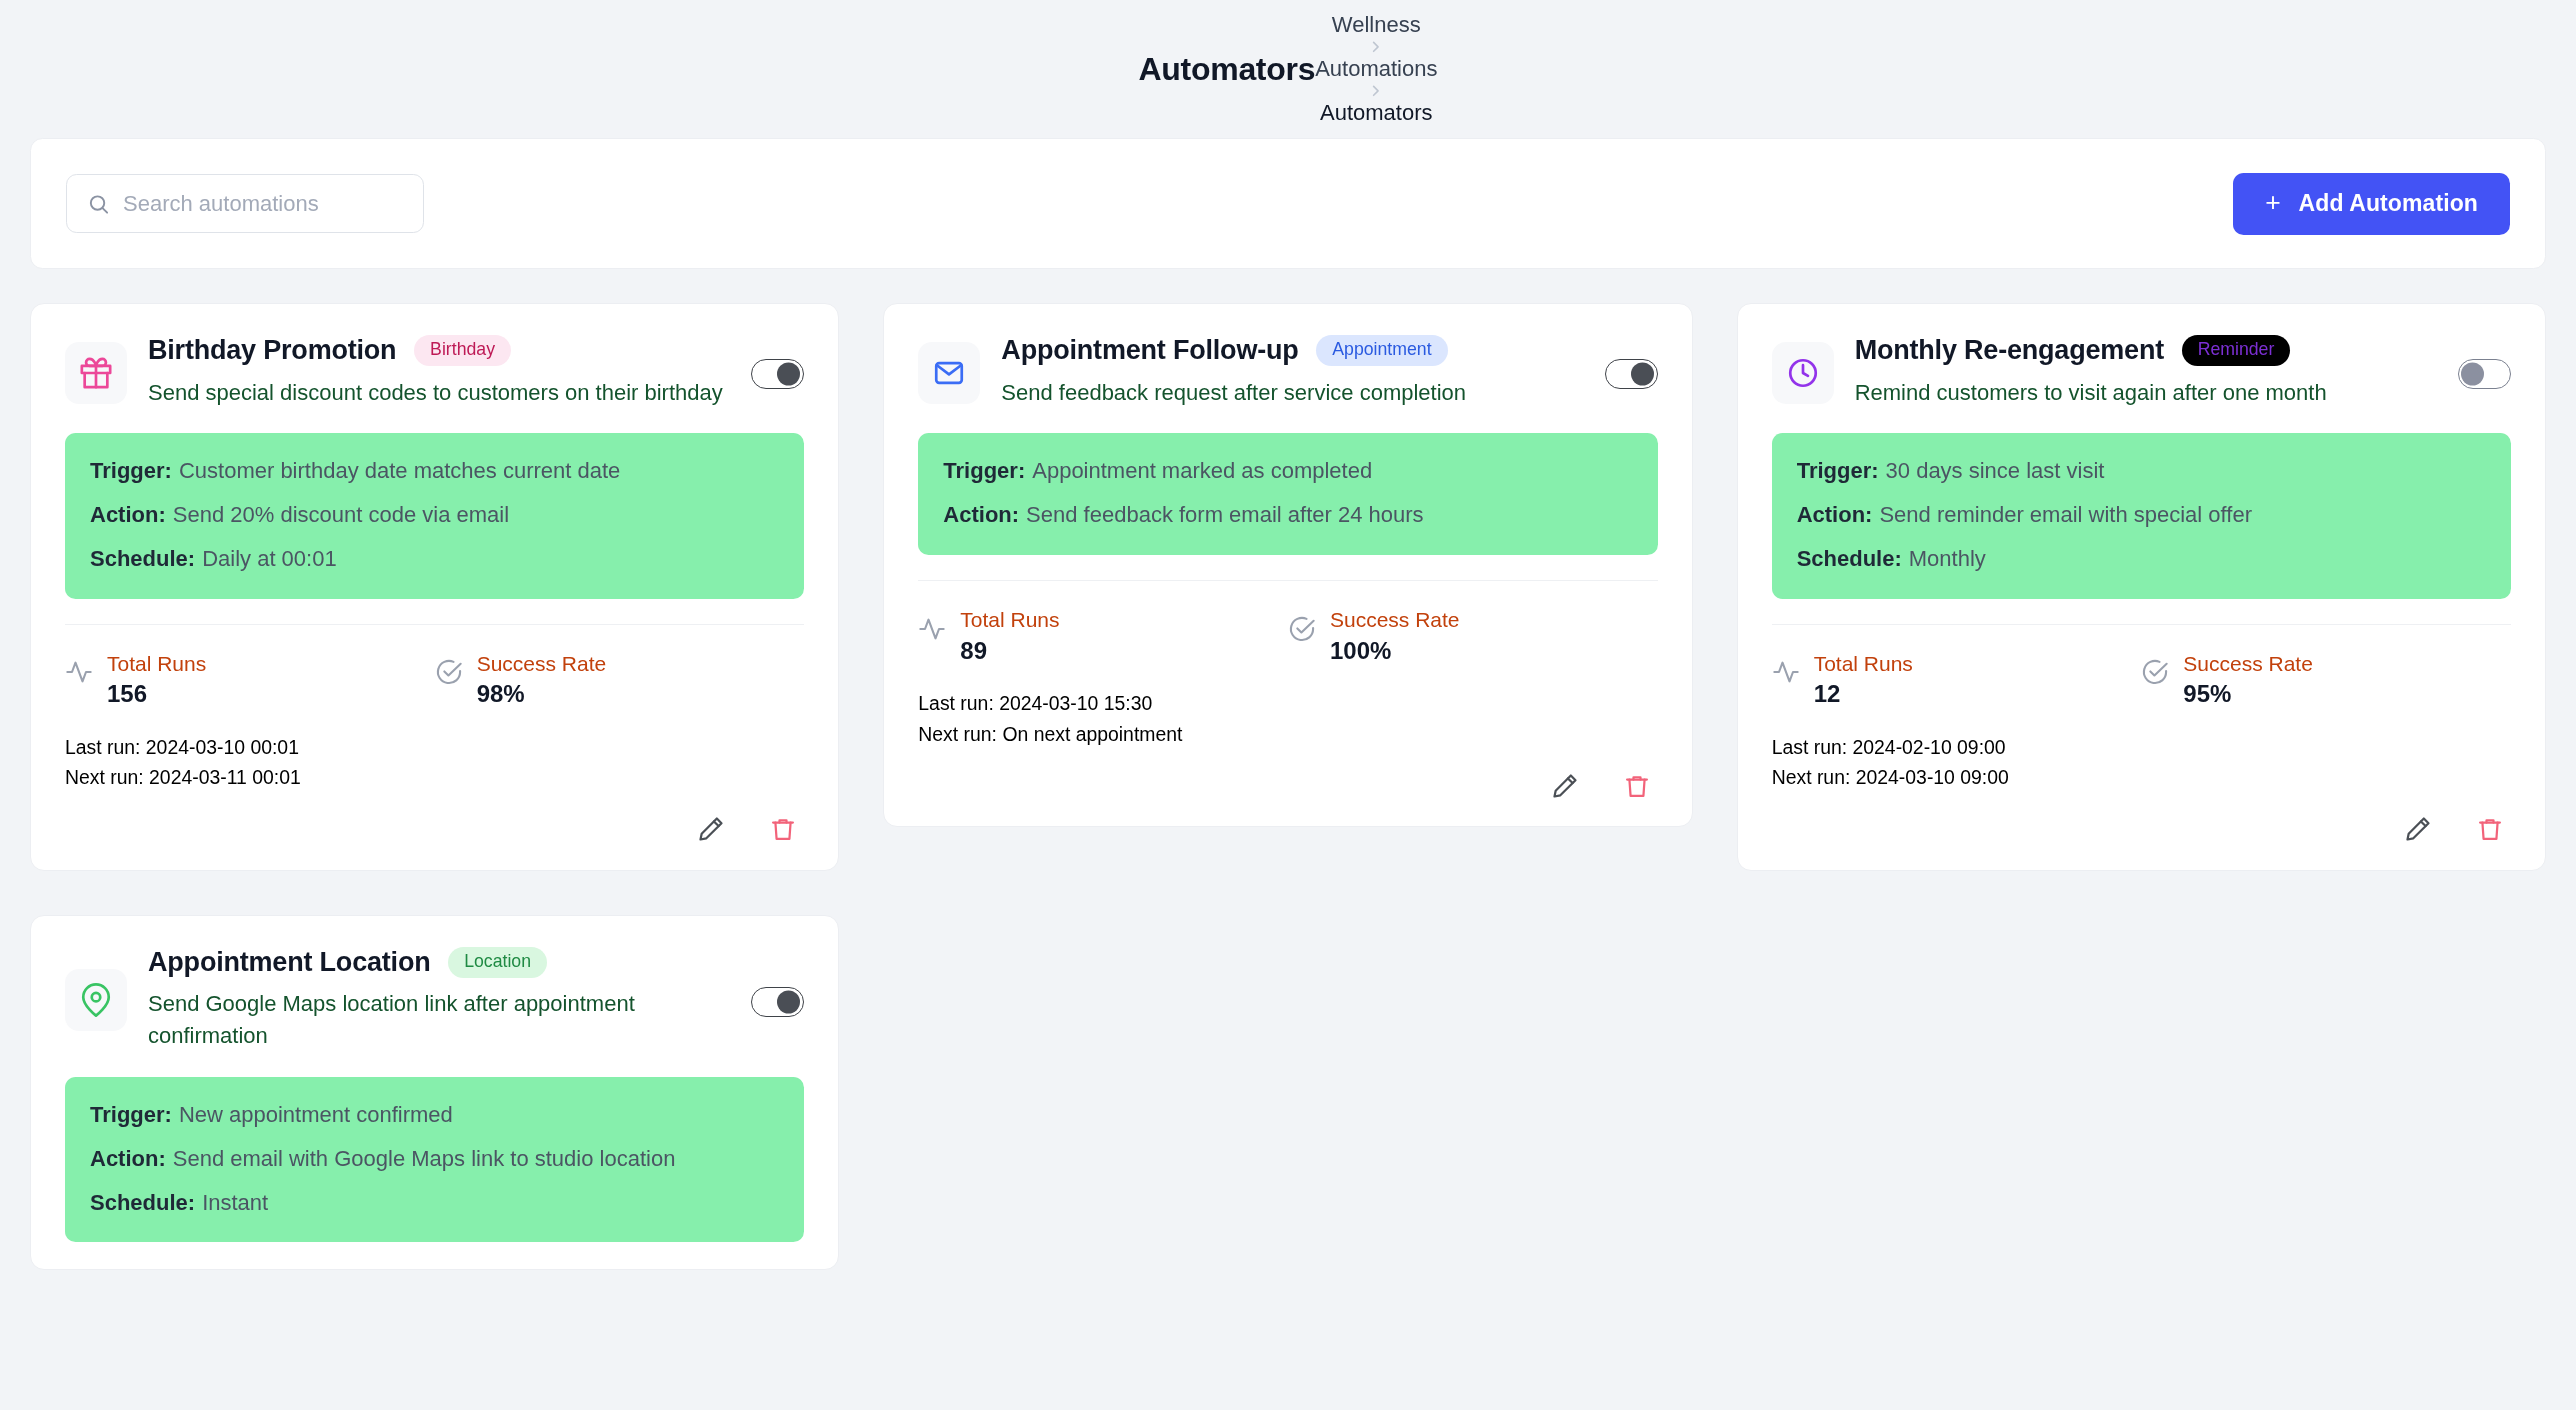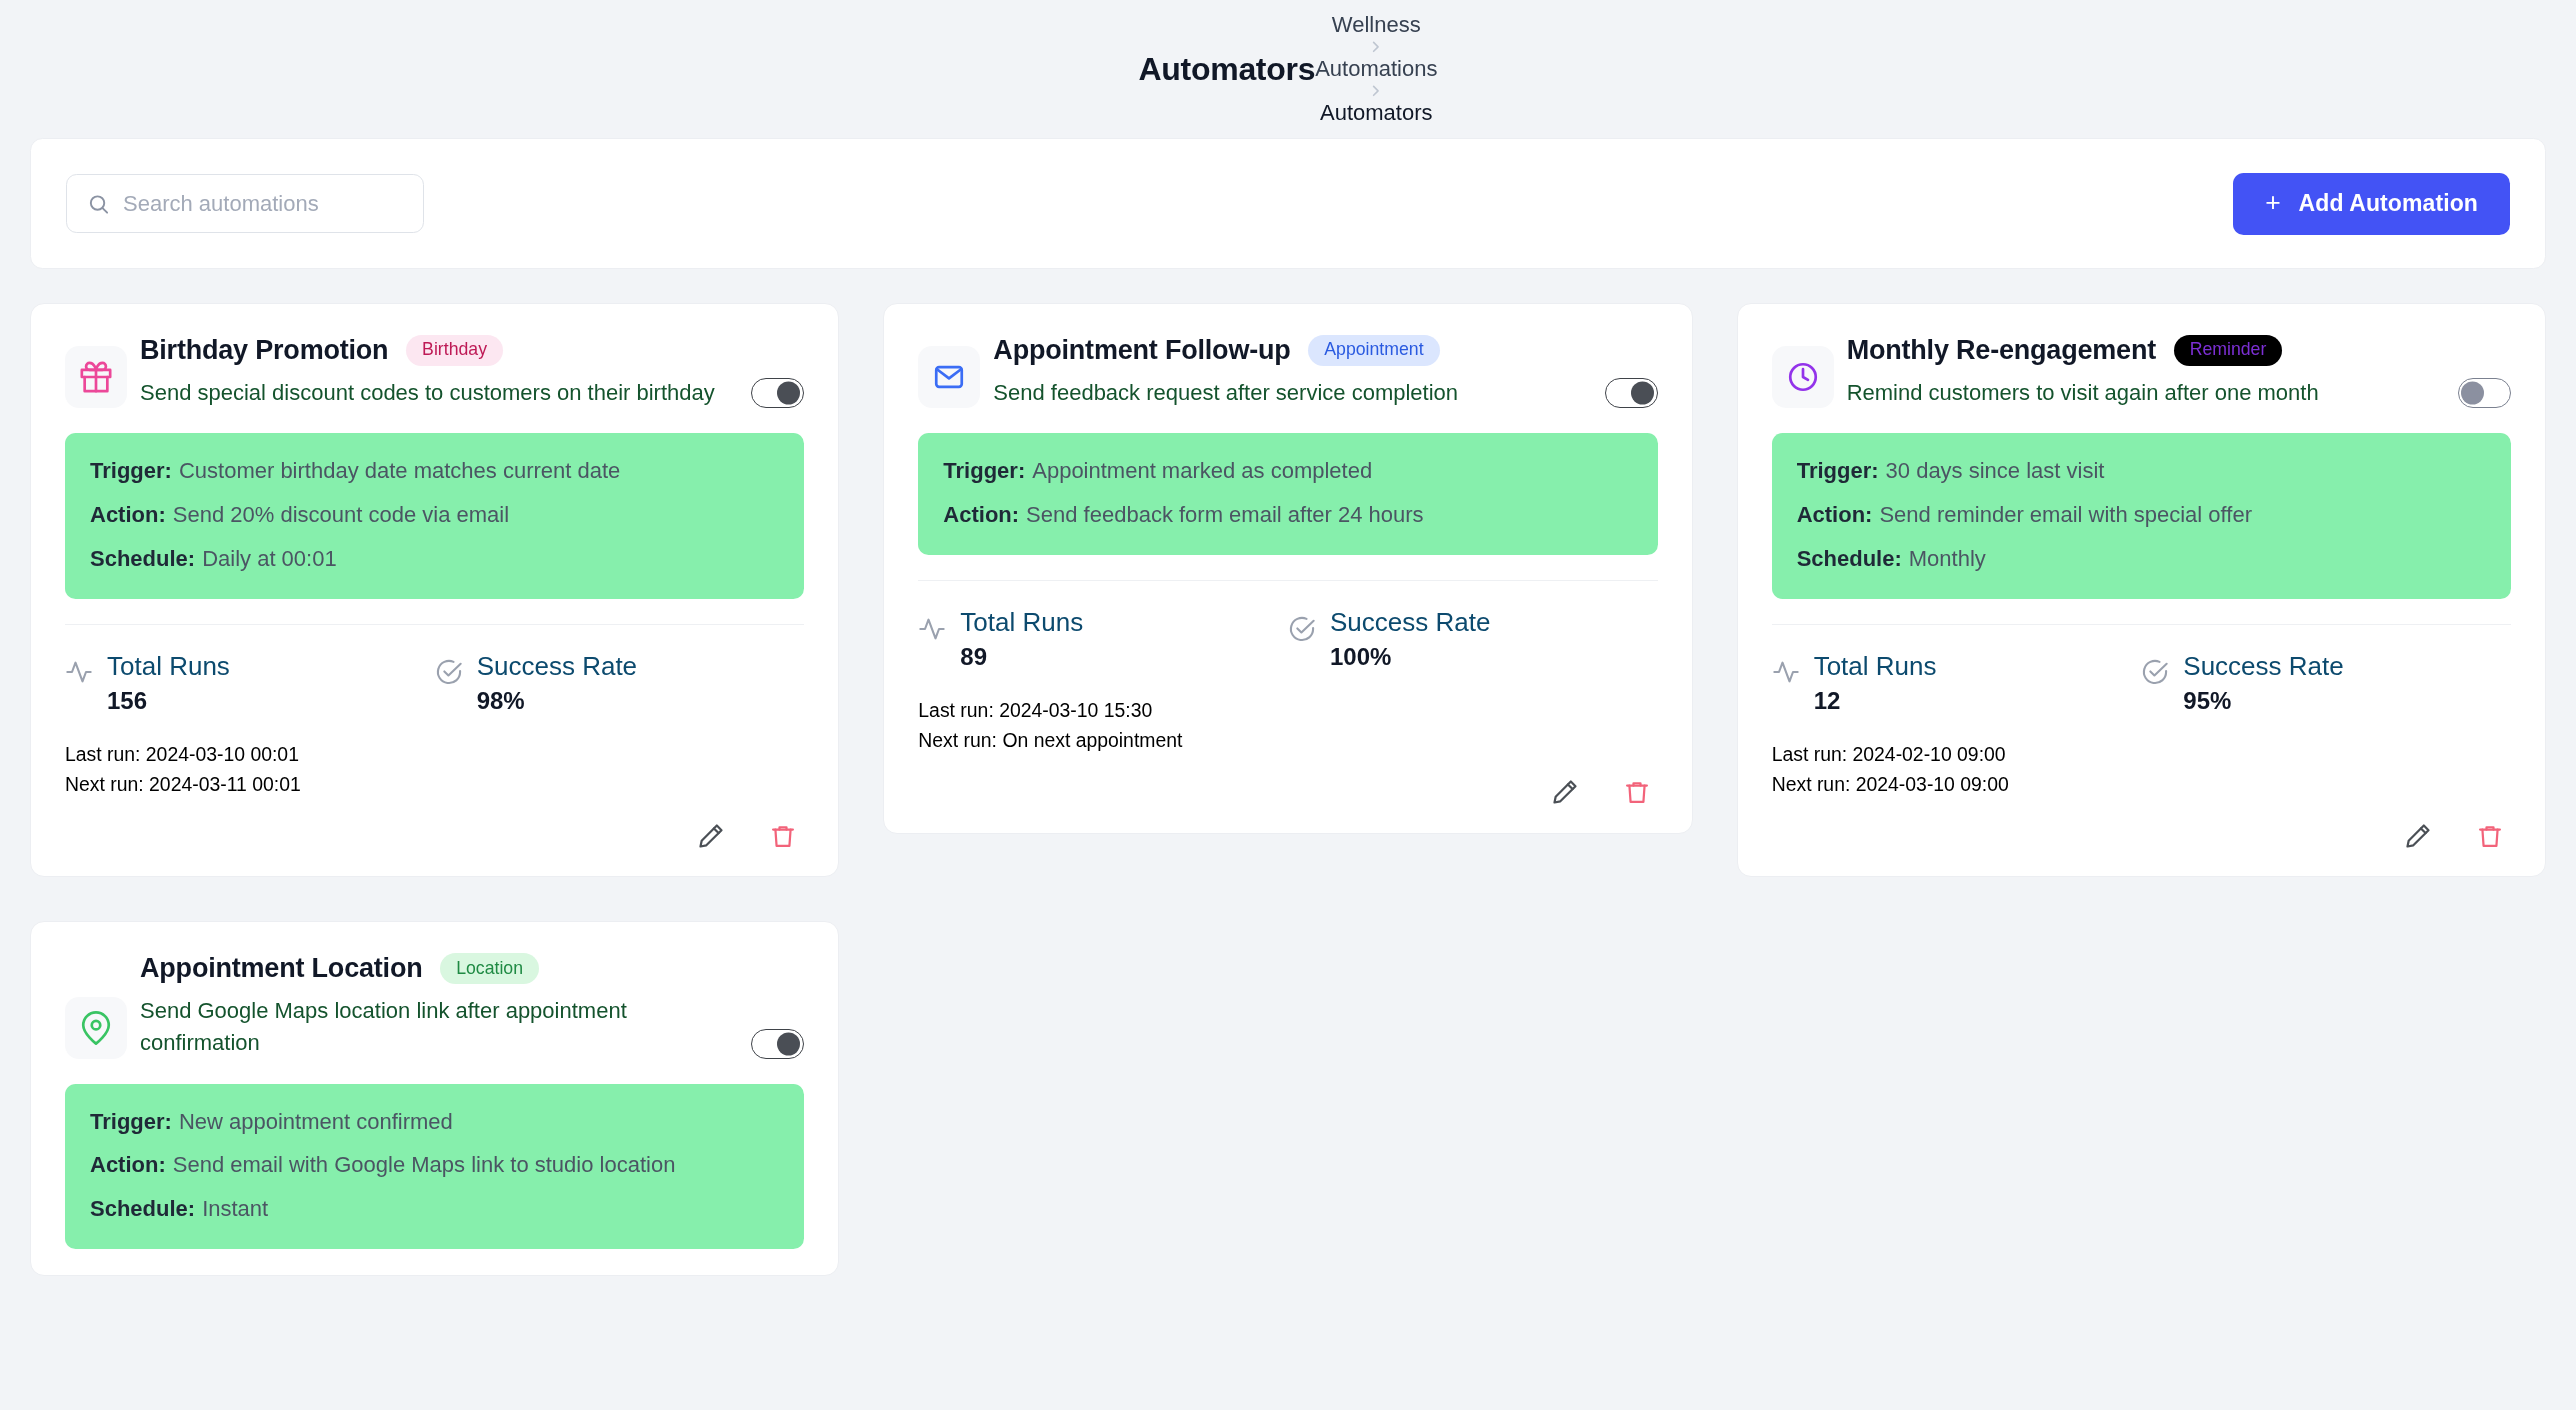--- a/index.html
+++ b/index.html
@@ -123,22 +123,22 @@
     border: 0.9px solid #eceef2;
     border-radius: 14px;
     padding: 31px 34px 26.5px 34px;
     position: relative;
     display: flex;
     flex-direction: column;
   }
 
   .card-head {
     display: flex;
-    align-items: flex-end;
-    gap: 13px;
+    align-items: center;
+    gap: 21px;
   }
   .icon-tile {
     width: 62px; height: 62px;
     min-width: 62px;
     border-radius: 14px;
     background: #f7f8fa;
     display: flex;
     align-items: center;
     justify-content: center;
     margin-top: 1.8px;
@@ -234,22 +234,22 @@
     gap: 14px;
     width: 50%;
   }
   .stat svg {
     width: 28px; height: 28px;
     color: #9aa1ae;
     margin-top: 8.8px;
     flex-shrink: 0;
   }
   .stat-label {
-    font-size: 26px;
-    color: #0c4a6e;
+    font-size: 21px;
+    color: #c2410c;
     line-height: 1.3;
   }
   .stat-value {
     font-size: 24px;
     font-weight: 700;
     color: #111827;
     margin-top: 3.5px;
     line-height: 1.2;
   }
 

